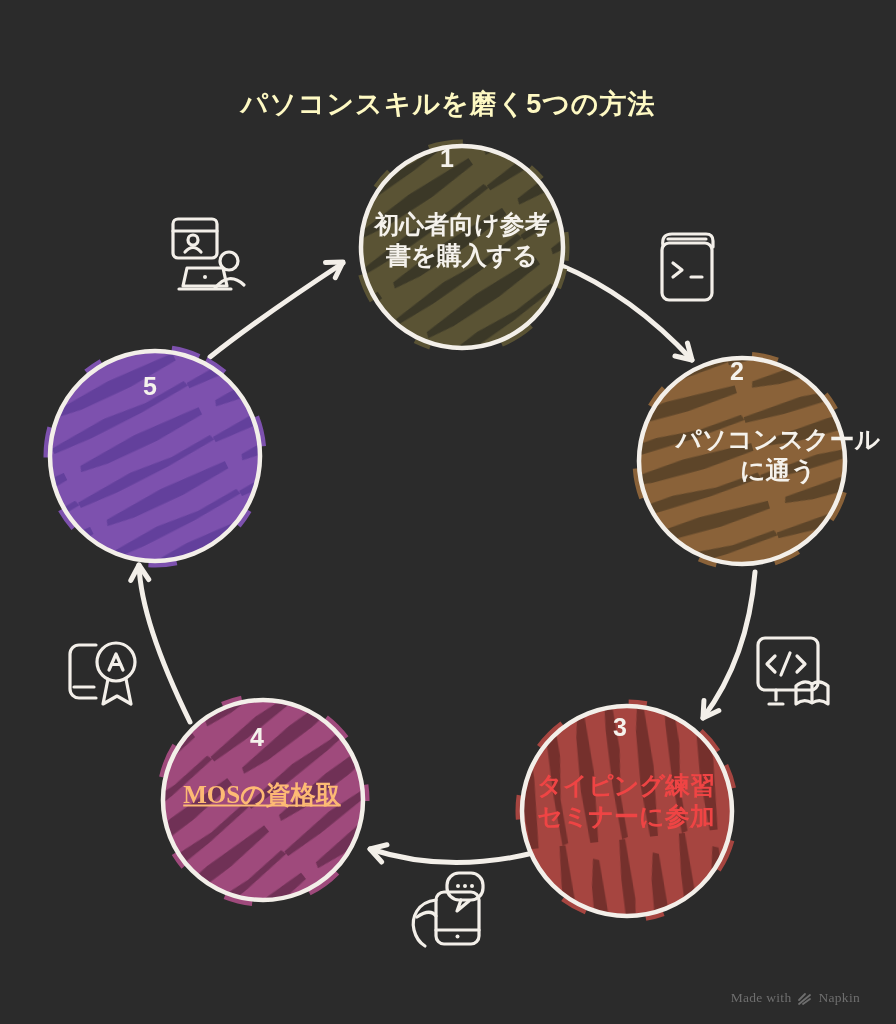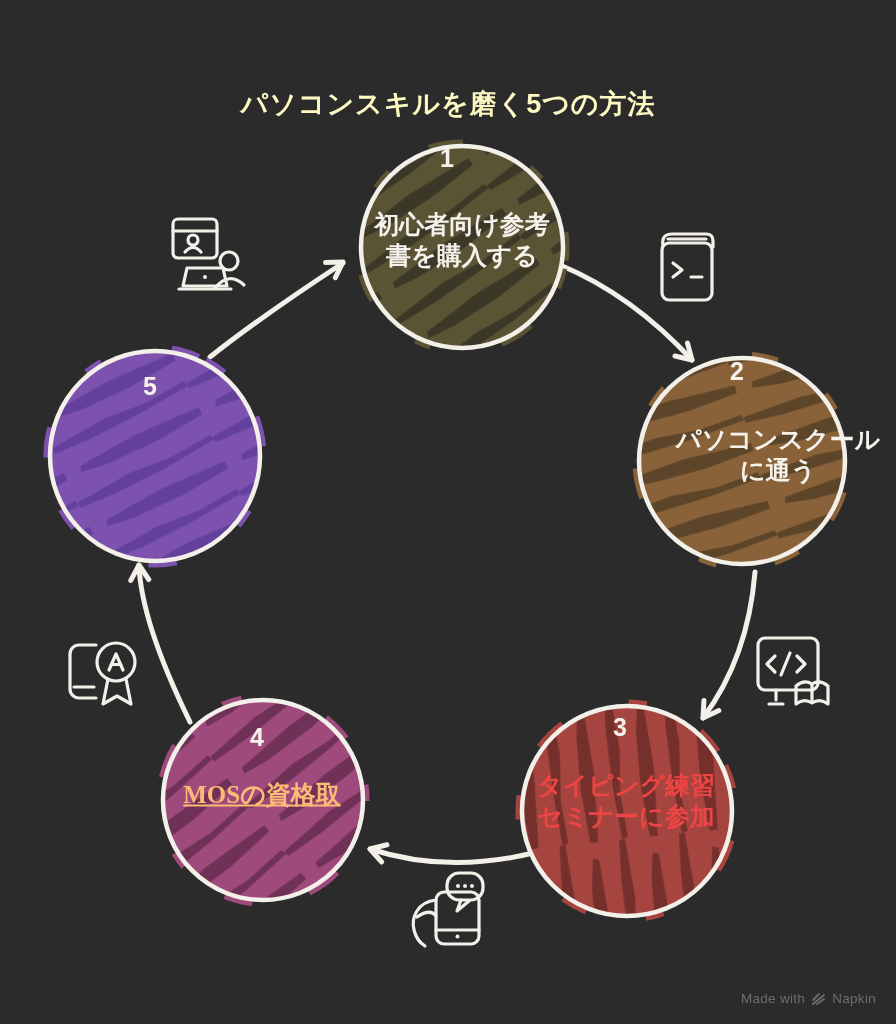--- a/index.html
+++ b/index.html
@@ -6,22 +6,22 @@
   .stage{position:relative;width:896px;height:1024px;overflow:hidden;
          font-family:"Liberation Sans","DejaVu Sans",sans-serif;}
   .stage svg.scene{position:absolute;left:0;top:0;}
   .title{position:absolute;transform:translate(-50%,-50%);white-space:nowrap;
          font-size:27px;font-weight:700;letter-spacing:1px;}
   .num{position:absolute;transform:translate(-50%,-50%);font-size:25px;font-weight:700;}
   .label{position:absolute;transform:translate(-50%,-50%);text-align:center;
          font-size:25px;line-height:31px;font-weight:700;}
   .label .ln{display:block;}
   .label.serif{font-family:"Liberation Serif","DejaVu Serif",serif;}
-  .watermark{position:absolute;right:20px;bottom:18px;display:flex;align-items:center;
-             gap:6px;font-size:13.5px;letter-spacing:.3px;}
+  .watermark{position:absolute;right:36px;bottom:18px;display:flex;align-items:center;
+             gap:6px;font-size:13.5px;letter-spacing:.3px;font-family:Liberation Serif, serif;}
   .watermark svg{display:block;}
 </style>
 </head>
 <body>
 
 <div class="stage" style="background: rgb(43, 43, 43);">
 
   <svg class="scene" width="896" height="1024" viewBox="0 0 896 1024">
     <defs>
       <pattern id="pat1" patternUnits="userSpaceOnUse" width="150" height="60" patternTransform="rotate(-34)">

